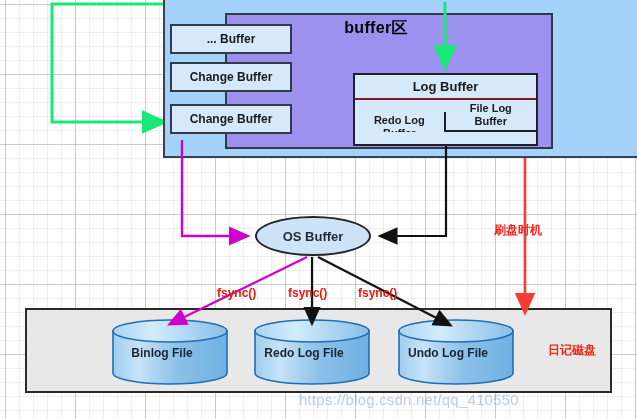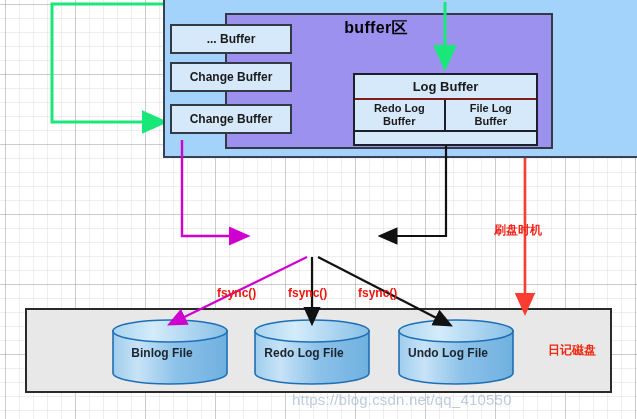--- a/index.html
+++ b/index.html
@@ -98,21 +98,21 @@
     top: 25px;
     width: 50%;
     height: 32px;
     display: flex; align-items: center; justify-content: center;
     text-align: center;
     font-size: 11px; font-weight: bold; color: #1a1a1a;
     line-height: 1.15;
     box-sizing: border-box;
     border-bottom: 2px solid #1d2028;
   }
-  .logbuf-sub.left  { left: 0;   border-right: 2px solid #1d2028; }
+  .logbuf-sub.left  { left: 0;   border-right: 2px solid #1d2028; margin-top: 12px; }
   .logbuf-sub.right { left: 50%; }
   .logbuf-foot {
     position: absolute;
     left: 0; top: 57px;
     width: 100%; height: 12px;
     background: #d6e9fb;
   }
 
   
   .os-buffer {
@@ -181,21 +181,21 @@
     position: absolute;
     left: 494px; top: 222px;
     font-size: 12px;
     font-weight: bold;
     color: #f5241b;
     white-space: nowrap;
   }
 
   .watermark {
     position: absolute;
-    left: 292px; top: 391px;
+    left: 299px; top: 391px;
     font-size: 15px;
     color: rgba(80,120,170,0.38);
     white-space: nowrap;
     letter-spacing: 0.2px;
   }
 
   svg.overlay {
     position: absolute;
     left: 0; top: 0;
     width: 637px; height: 419px;
@@ -261,20 +261,21 @@
     </div>
     <div class="logbuf-sub right">
       <span>
         <span>File Log</span><br>
         <span>Buffer</span>
       </span>
     </div>
     <div class="logbuf-foot"></div>
   </div>
 
+  <div class="os-buffer">OS Buffer</div>
 
   <div class="disk-box"></div>
   <div class="disk-label">日记磁盘</div>
 
   <svg class="overlay" viewBox="0 0 637 419">
 
     <g>
       <path d="M113,331 L113,373 A57,11 0 0 0 227,373 L227,331 Z" fill="url(#cylSide)" stroke="#1f6fb5" stroke-width="1.6"></path>
       <ellipse cx="170" cy="331" rx="57" ry="11" fill="url(#cylTop)" stroke="#1f6fb5" stroke-width="1.6"></ellipse>
     </g>

